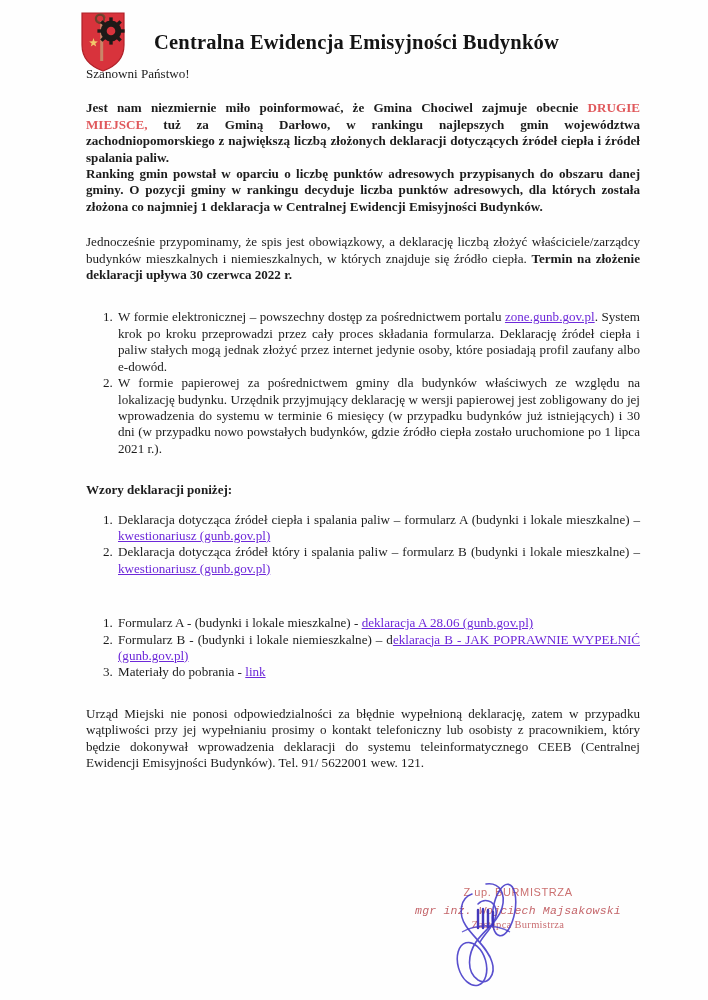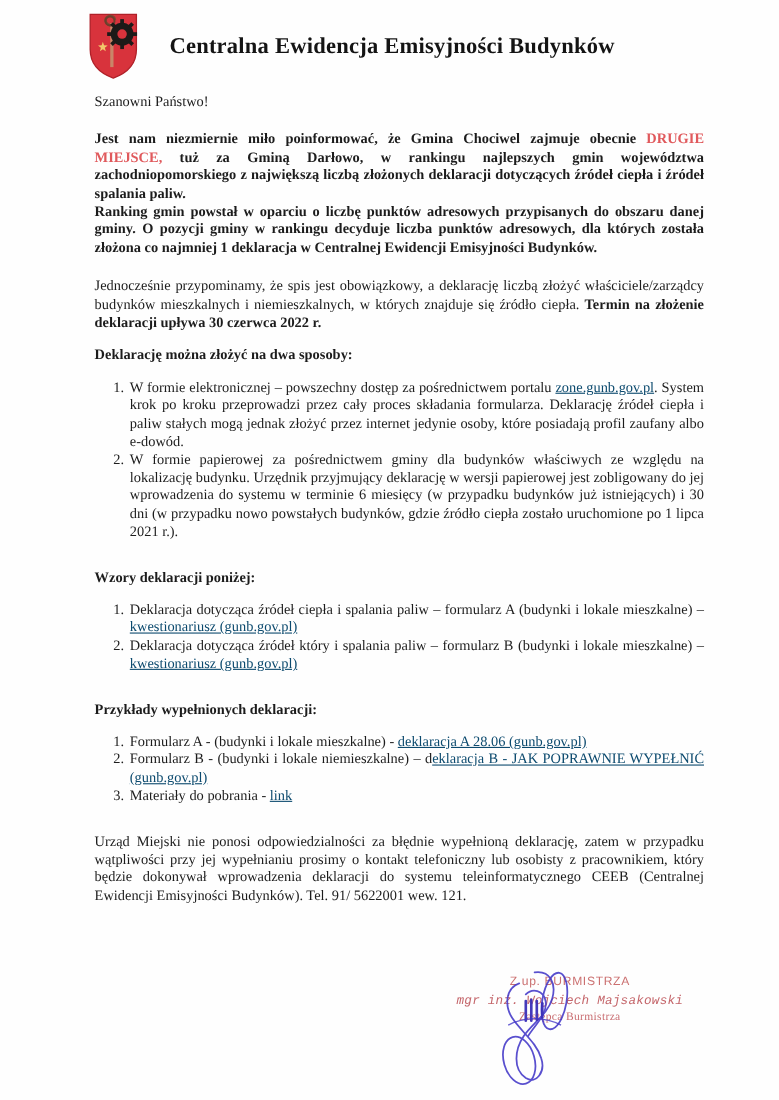--- a/index.html
+++ b/index.html
@@ -47,42 +47,42 @@
     font-size: 20.5px;
     letter-spacing: 0.2px;
     color: #141414;
     white-space: nowrap;
   }
 
   
   .content {
     position: absolute;
     left: 86px;
-    top: 84px;
+    top: 66px;
     width: 554px;
     font-size: 13.1px;
     line-height: 16.4px;
     text-align: justify;
     text-justify: inter-word;
   }
 
   p { margin: 0; }
 
   .greeting {
     margin-bottom: 18px;
     text-align: left;
   }
 
   .b { font-weight: bold; }
   .red {
     color: #e0595c;
     font-weight: bold;
   }
   .lnk {
-    color: #0c4a6e;
+    color: #6d28d9;
     text-decoration: underline;
     text-underline-offset: 1px;
   }
 
   .para-bold {
     font-weight: bold;
     text-align: justify;
   }
   .gap-m { height: 13px; }
   .gap-l { height: 19px; }
@@ -195,21 +195,20 @@
     <p class="para-bold"><span>Jest nam niezmiernie miło poinformować, że Gmina Chociwel zajmuje obecnie </span><span class="red">DRUGIE MIEJSCE,</span><span> tuż za Gminą Darłowo, w rankingu najlepszych gmin województwa zachodniopomorskiego z największą liczbą złożonych deklaracji dotyczących źródeł ciepła i źródeł spalania paliw.</span></p>
 
     <p class="para-bold">Ranking gmin powstał w oparciu o liczbę punktów adresowych przypisanych do obszaru danej gminy. O pozycji gminy w rankingu decyduje liczba punktów adresowych, dla których została złożona co najmniej 1 deklaracja w Centralnej Ewidencji Emisyjności Budynków.</p>
 
     <div class="gap-l"></div>
 
     <p><span>Jednocześnie przypominamy, że spis jest obowiązkowy, a deklarację liczbą złożyć właściciele/zarządcy budynków mieszkalnych i niemieszkalnych, w których znajduje się źródło ciepła. </span><span class="b">Termin na złożenie deklaracji upływa 30 czerwca 2022 r.</span></p>
 
     <div class="gap-m"></div>
 
-    <p class="heading-inline">Deklarację można złożyć na dwa sposoby:</p>
 
     <div class="gap-m"></div>
 
     <ol class="doc-list">
       <li><span>W formie elektronicznej – powszechny dostęp za pośrednictwem portalu </span><a class="lnk" href="#">zone.gunb.gov.pl</a><span>. System krok po kroku przeprowadzi przez cały proces składania formularza. Deklarację źródeł ciepła i paliw stałych mogą jednak złożyć przez internet jedynie osoby, które posiadają profil zaufany albo e-dowód.</span></li>
       <li><span>W formie papierowej za pośrednictwem gminy dla budynków właściwych ze względu na lokalizację budynku. Urzędnik przyjmujący deklarację w wersji papierowej jest zobligowany do jej wprowadzenia do systemu w terminie 6 miesięcy (w przypadku budynków już istniejących) i 30 dni (w przypadku nowo powstałych budynków, gdzie źródło ciepła zostało uruchomione po 1 lipca 2021 r.).</span></li>
     </ol>
 
     <div class="gap-xl"></div>
 
@@ -217,21 +216,20 @@
 
     <div class="gap-m"></div>
 
     <ol class="doc-list tight">
       <li><span>Deklaracja dotycząca źródeł ciepła i spalania paliw – formularz A (budynki i lokale mieszkalne) – </span><a class="lnk" href="#">kwestionariusz (gunb.gov.pl)</a></li>
       <li><span>Deklaracja dotycząca źródeł który i spalania paliw – formularz B (budynki i lokale mieszkalne) – </span><a class="lnk" href="#">kwestionariusz (gunb.gov.pl)</a></li>
     </ol>
 
     <div class="gap-xl"></div>
 
-    <p class="heading-inline">Przykłady wypełnionych deklaracji:</p>
 
     <div class="gap-m"></div>
 
     <ol class="doc-list tight">
       <li><span>Formularz A - (budynki i lokale mieszkalne) - </span><a class="lnk" href="#">deklaracja A 28.06 (gunb.gov.pl)</a></li>
       <li><span>Formularz B - (budynki i lokale niemieszkalne) – d</span><a class="lnk" href="#">eklaracja B - JAK POPRAWNIE WYPEŁNIĆ (gunb.gov.pl)</a></li>
       <li><span>Materiały do pobrania - </span><a class="lnk" href="#">link</a></li>
     </ol>
 
     <div class="gap-xl"></div>

